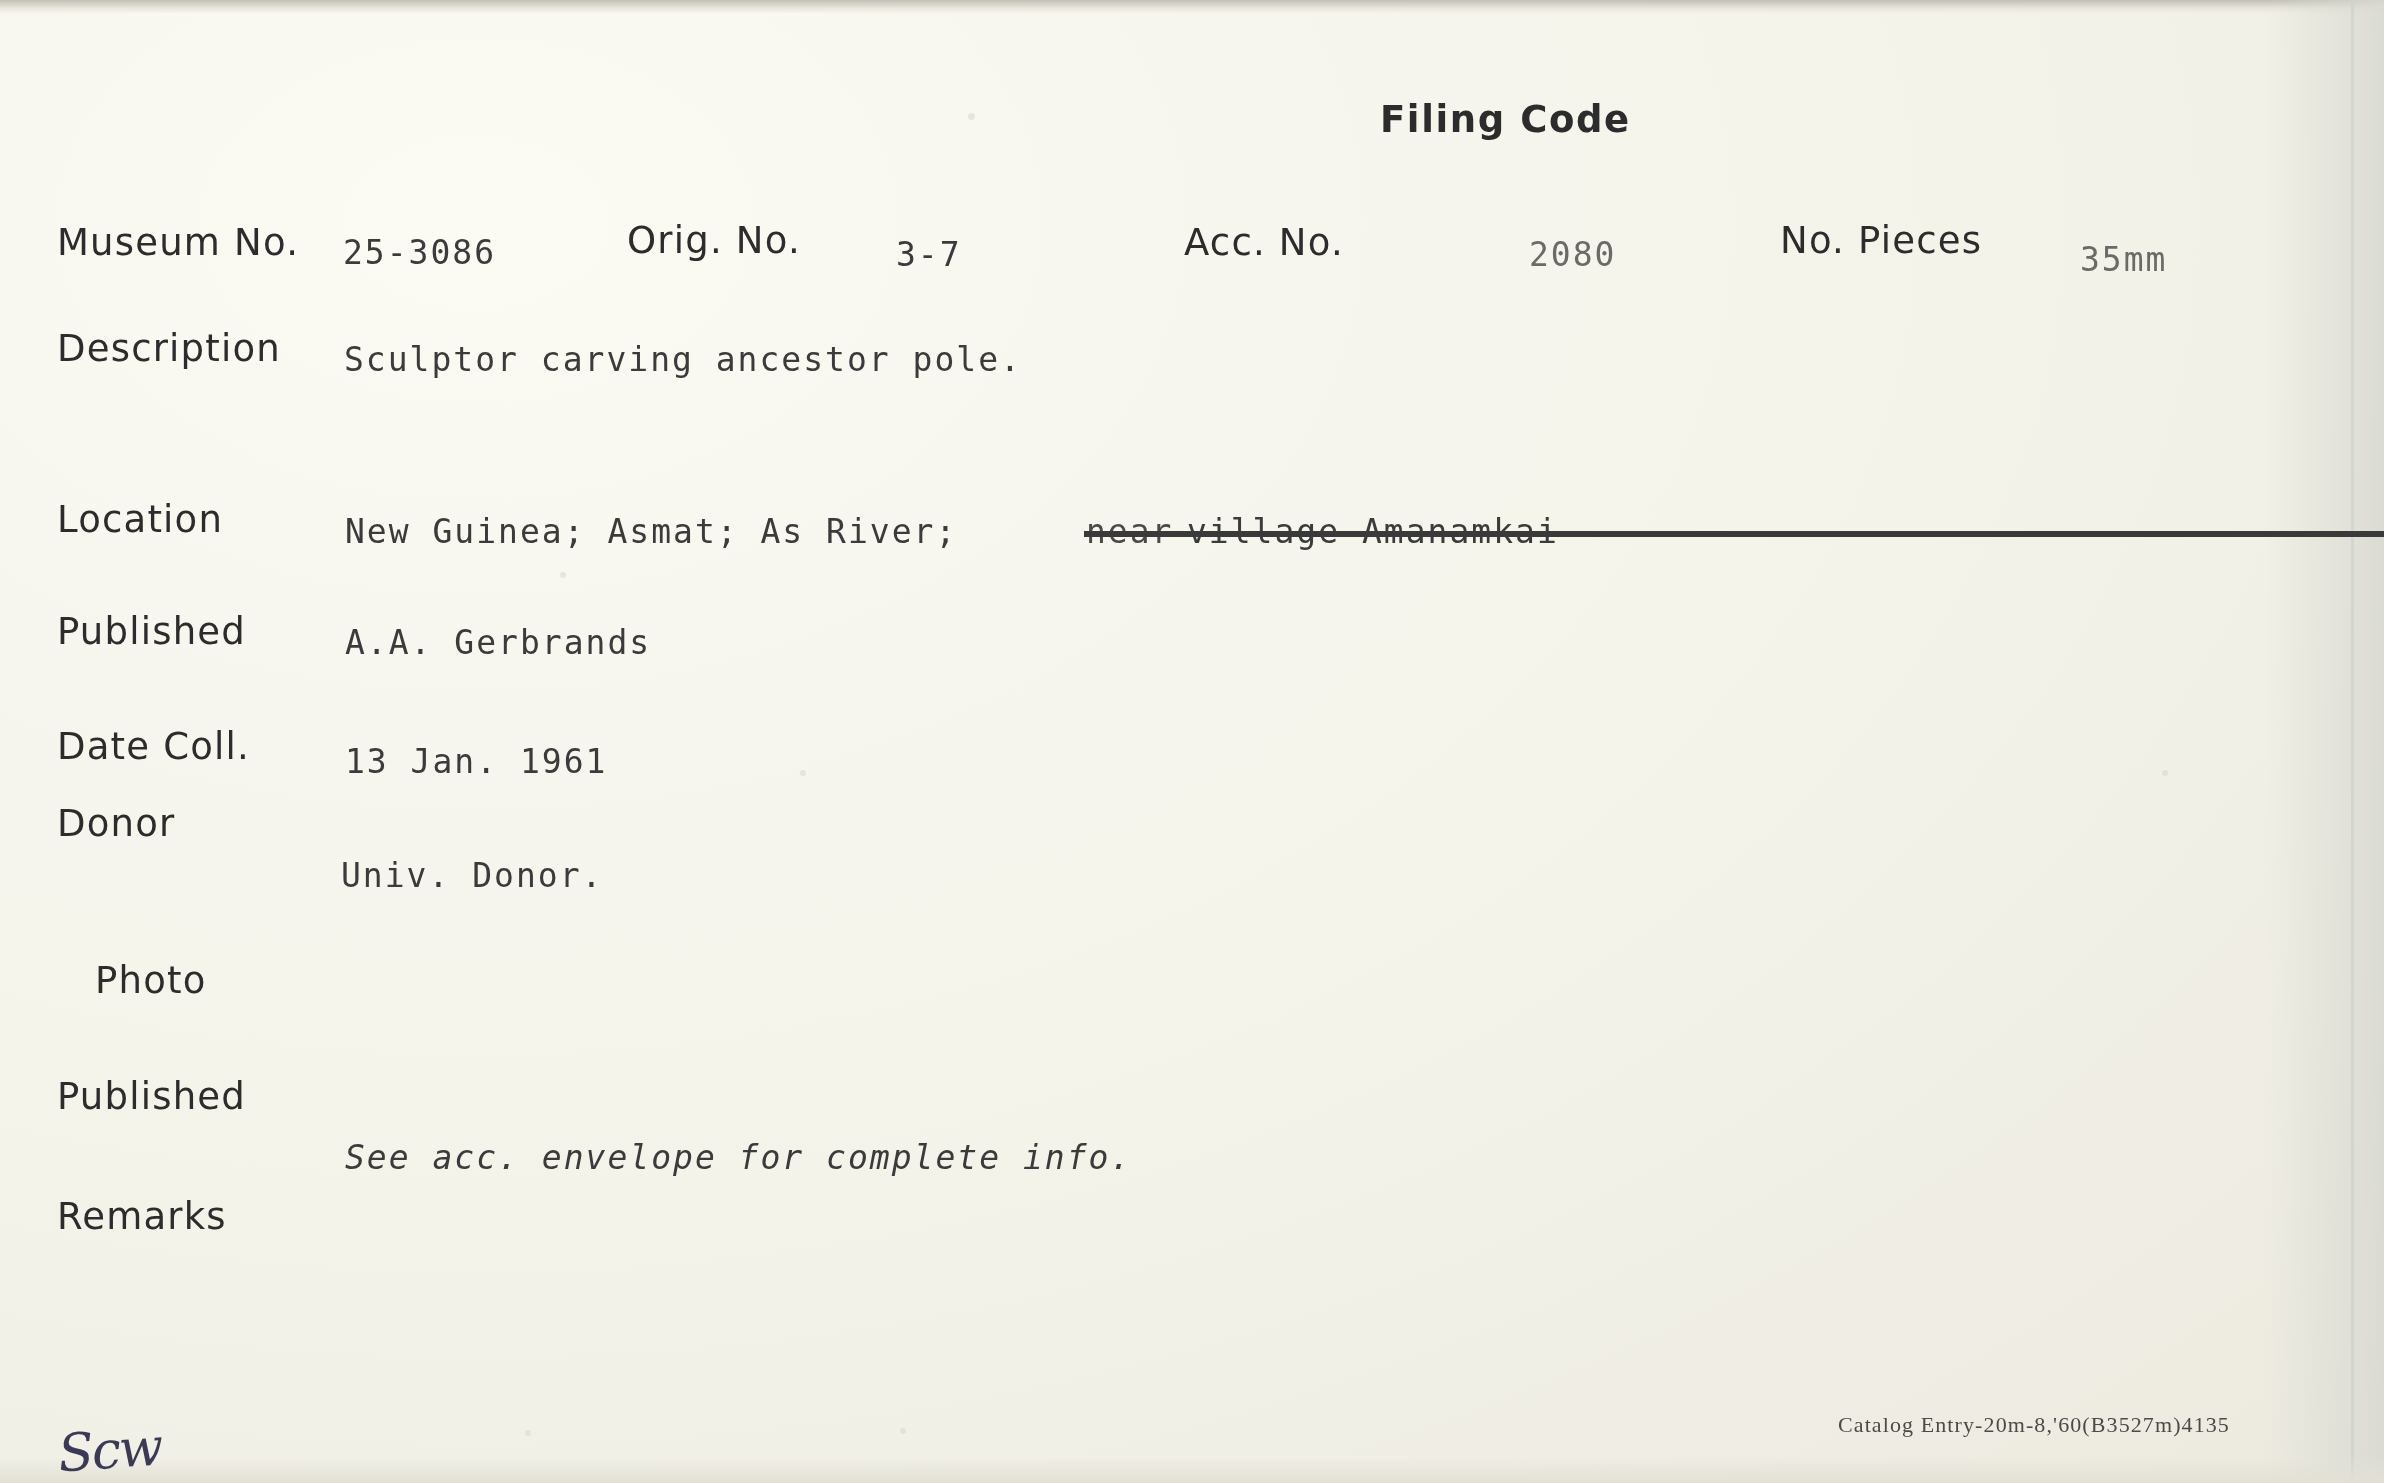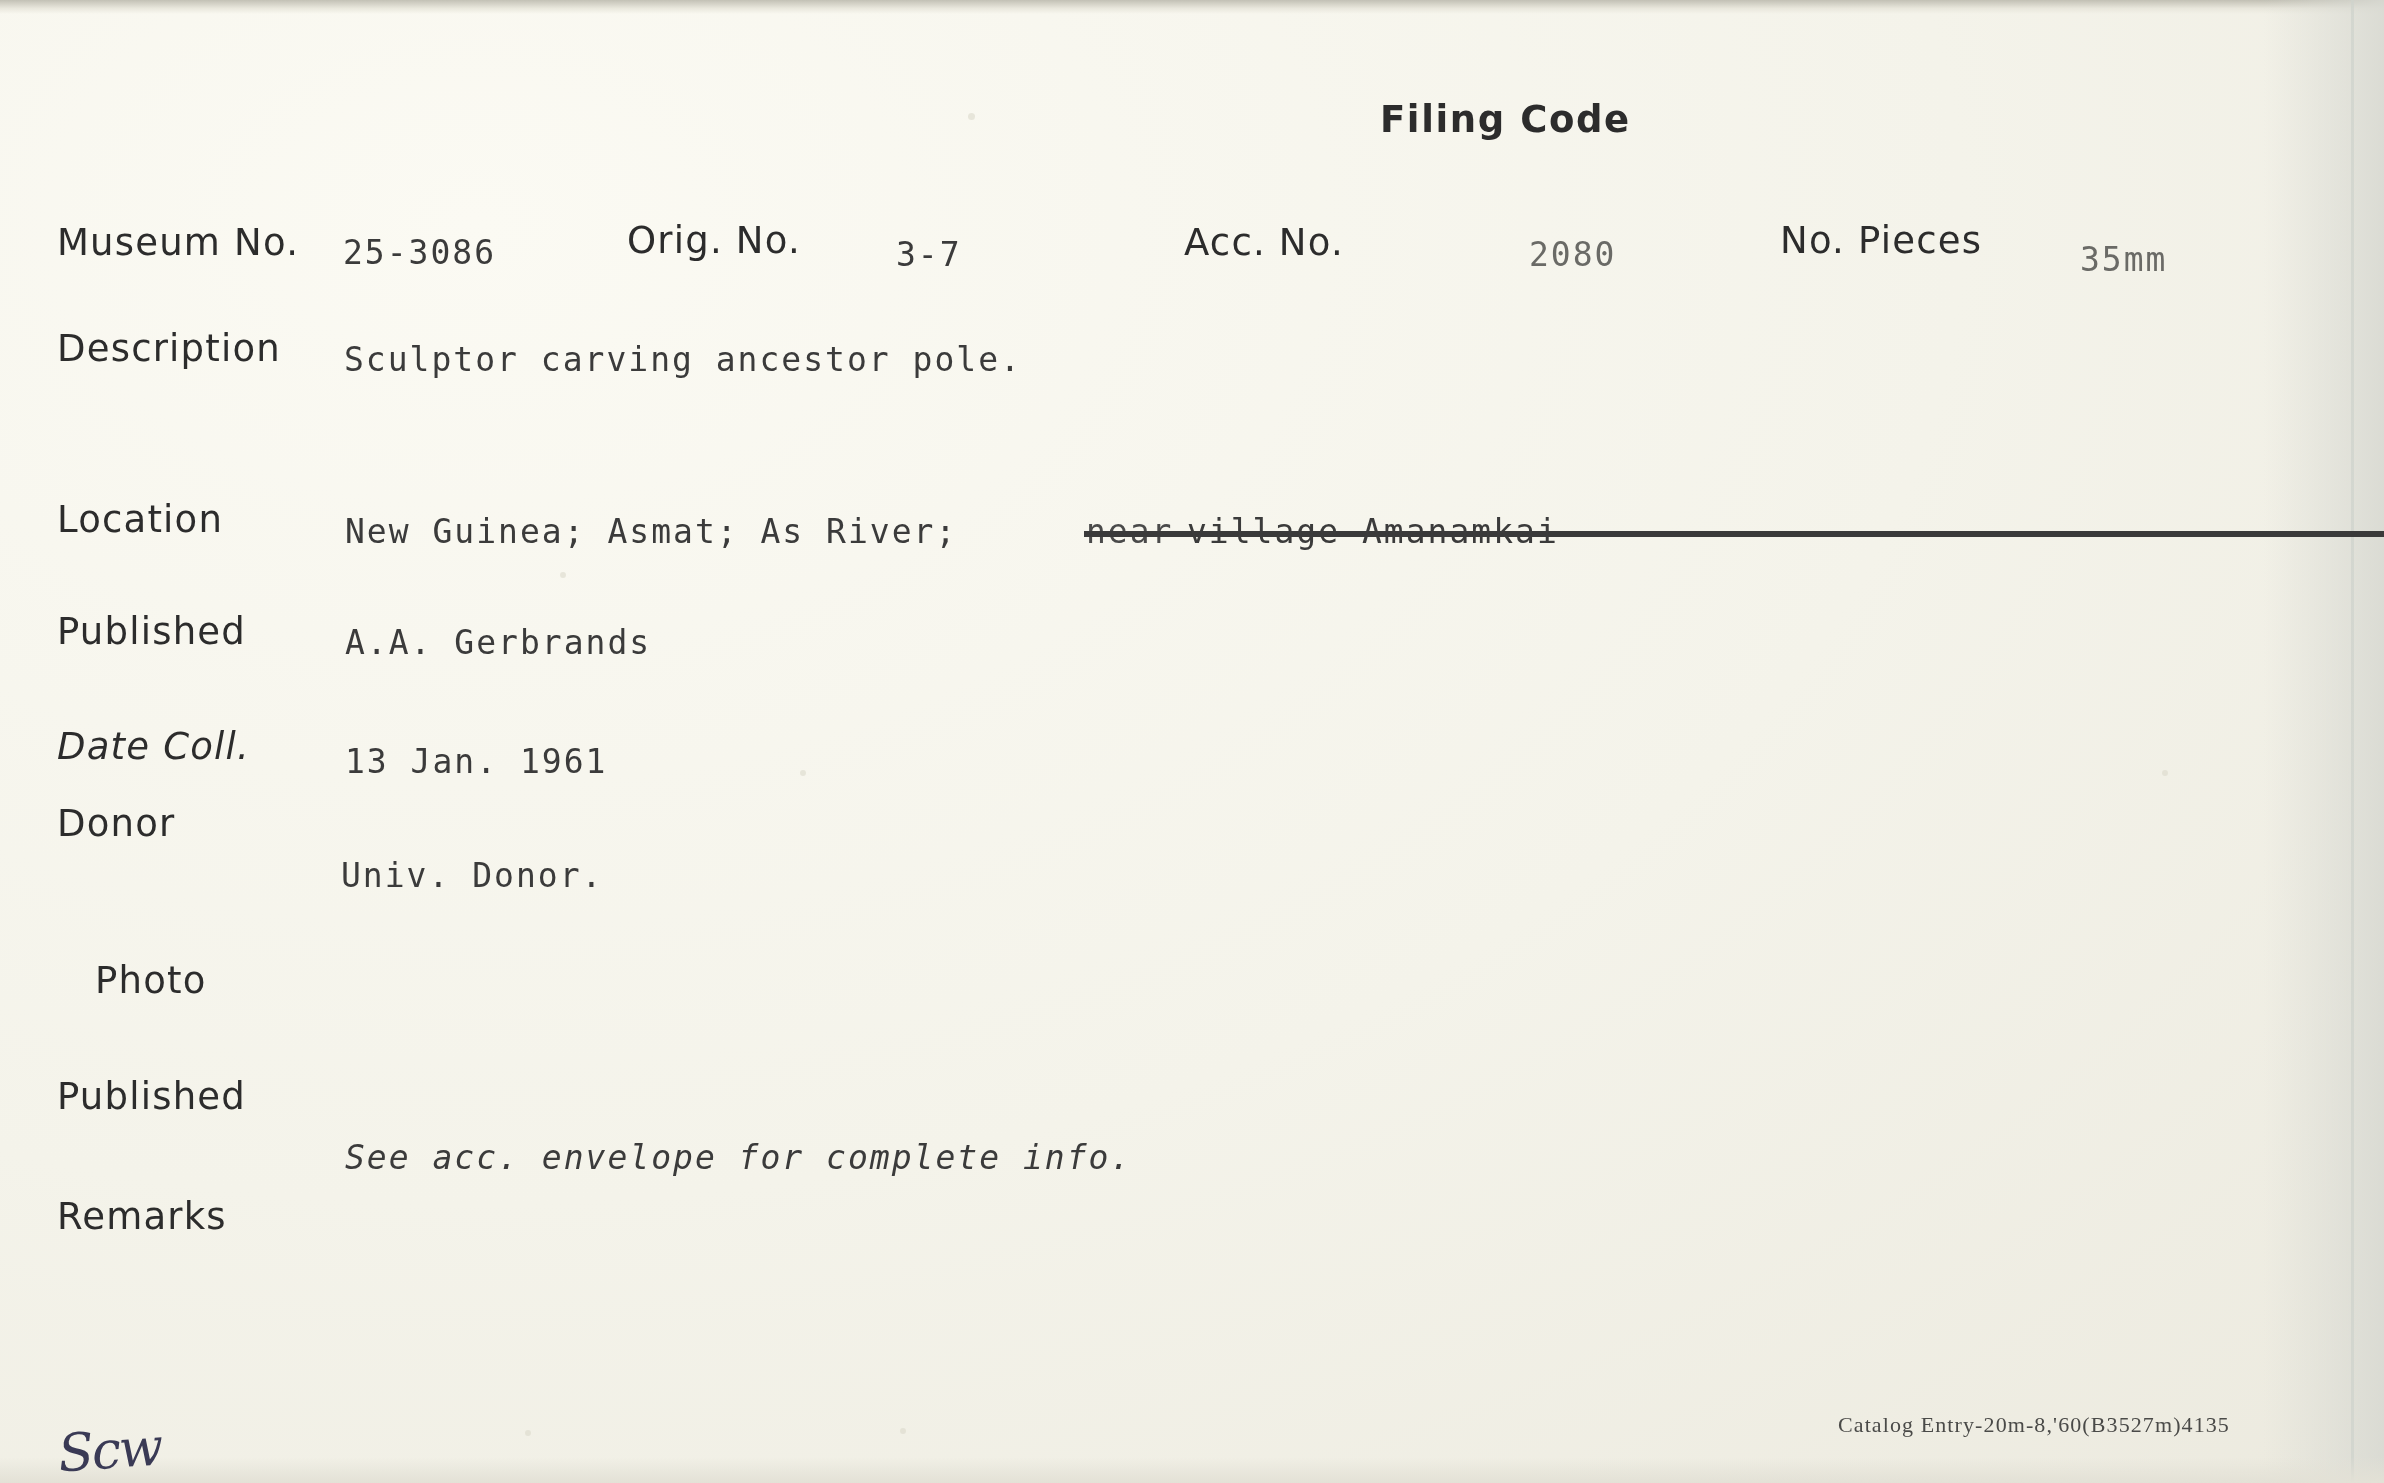--- a/index.html
+++ b/index.html
@@ -156,21 +156,21 @@
   <div class="typed" style="left:344px; top:340px;">Sculptor carving ancestor pole.</div>
 
   <div class="lbl" style="left:57px; top:498px;">Location</div>
   <div class="typed" style="left:345px; top:512px;">New Guinea; Asmat; As River;</div>
   <div class="typed struck" style="left:1086px; top:512px;">near</div>
   <div class="typed" style="left:1187px; top:512px;">village Amanamkai</div>
 
   <div class="lbl" style="left:57px; top:610px;">Published</div>
   <div class="typed" style="left:345px; top:623px;">A.A. Gerbrands</div>
 
-  <div class="lbl" style="left:57px; top:725px;font-style:italic;">Date Coll.</div>
+  <div class="lbl" style="left:57px; top:725px;">Date Coll.</div>
   <div class="typed" style="left:345px; top:742px;">13 Jan. 1961</div>
 
   <div class="lbl" style="left:57px; top:802px;">Donor</div>
   <div class="typed" style="left:341px; top:856px;">Univ. Donor.</div>
 
   <div class="lbl" style="left:57px; top:959px;margin-left:38px;">Photo</div>
   <div class="typed" style="left:345px; top:972px;"></div>
 
   <div class="lbl" style="left:57px; top:1075px;">Published</div>
   <div class="typed" style="left:345px; top:1088px;"></div>

